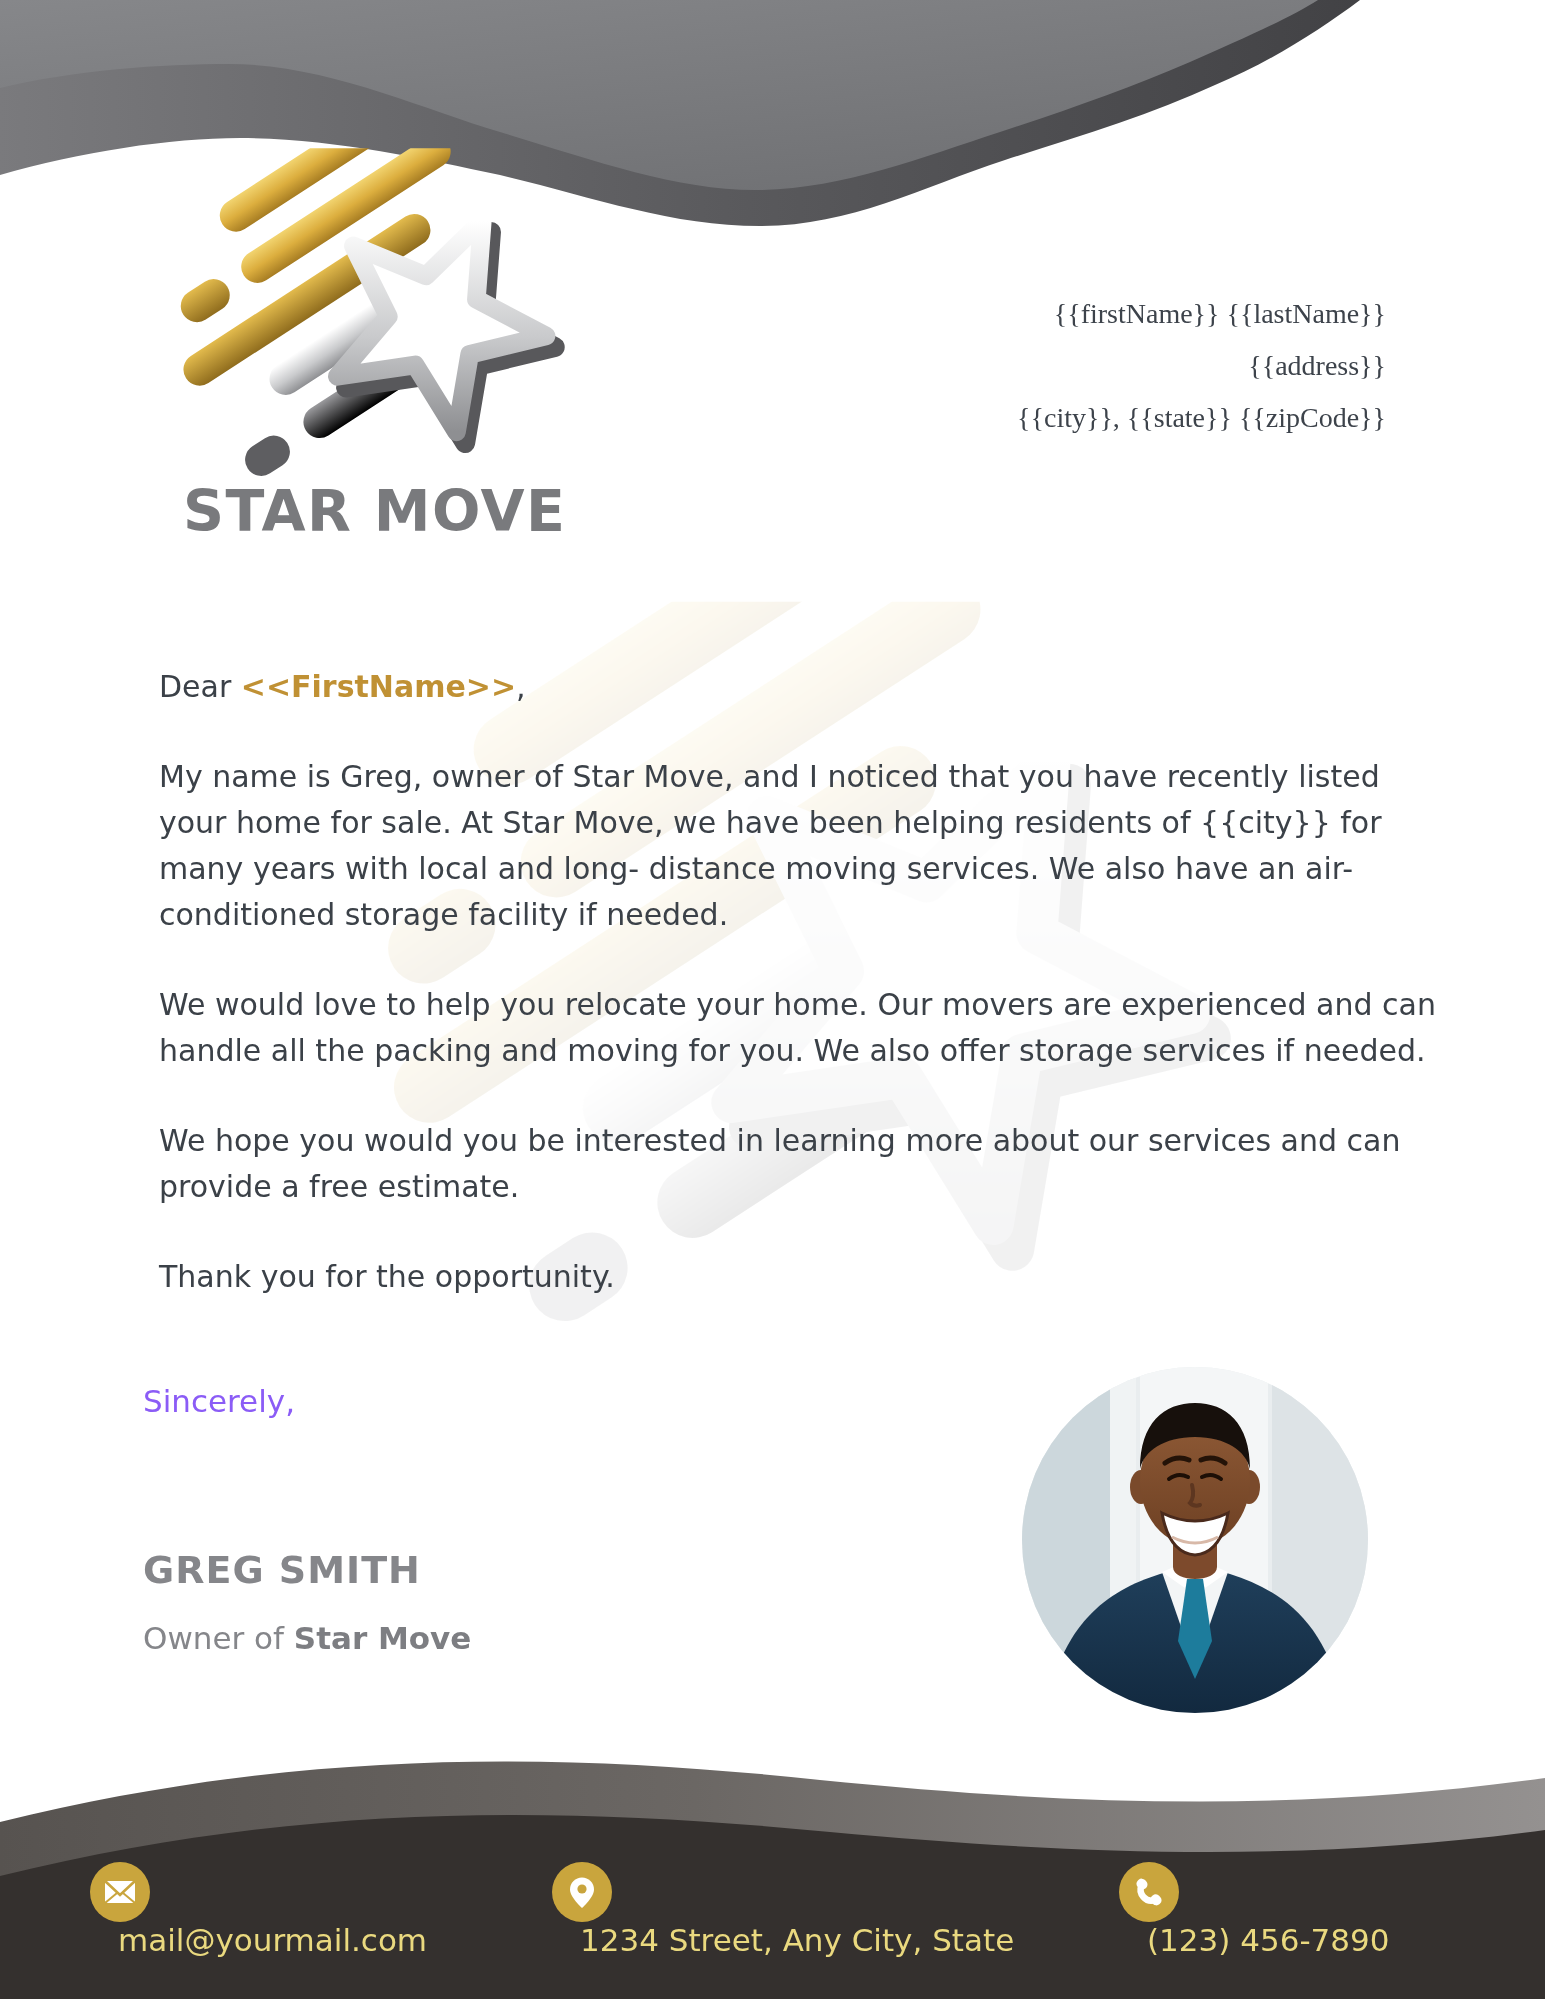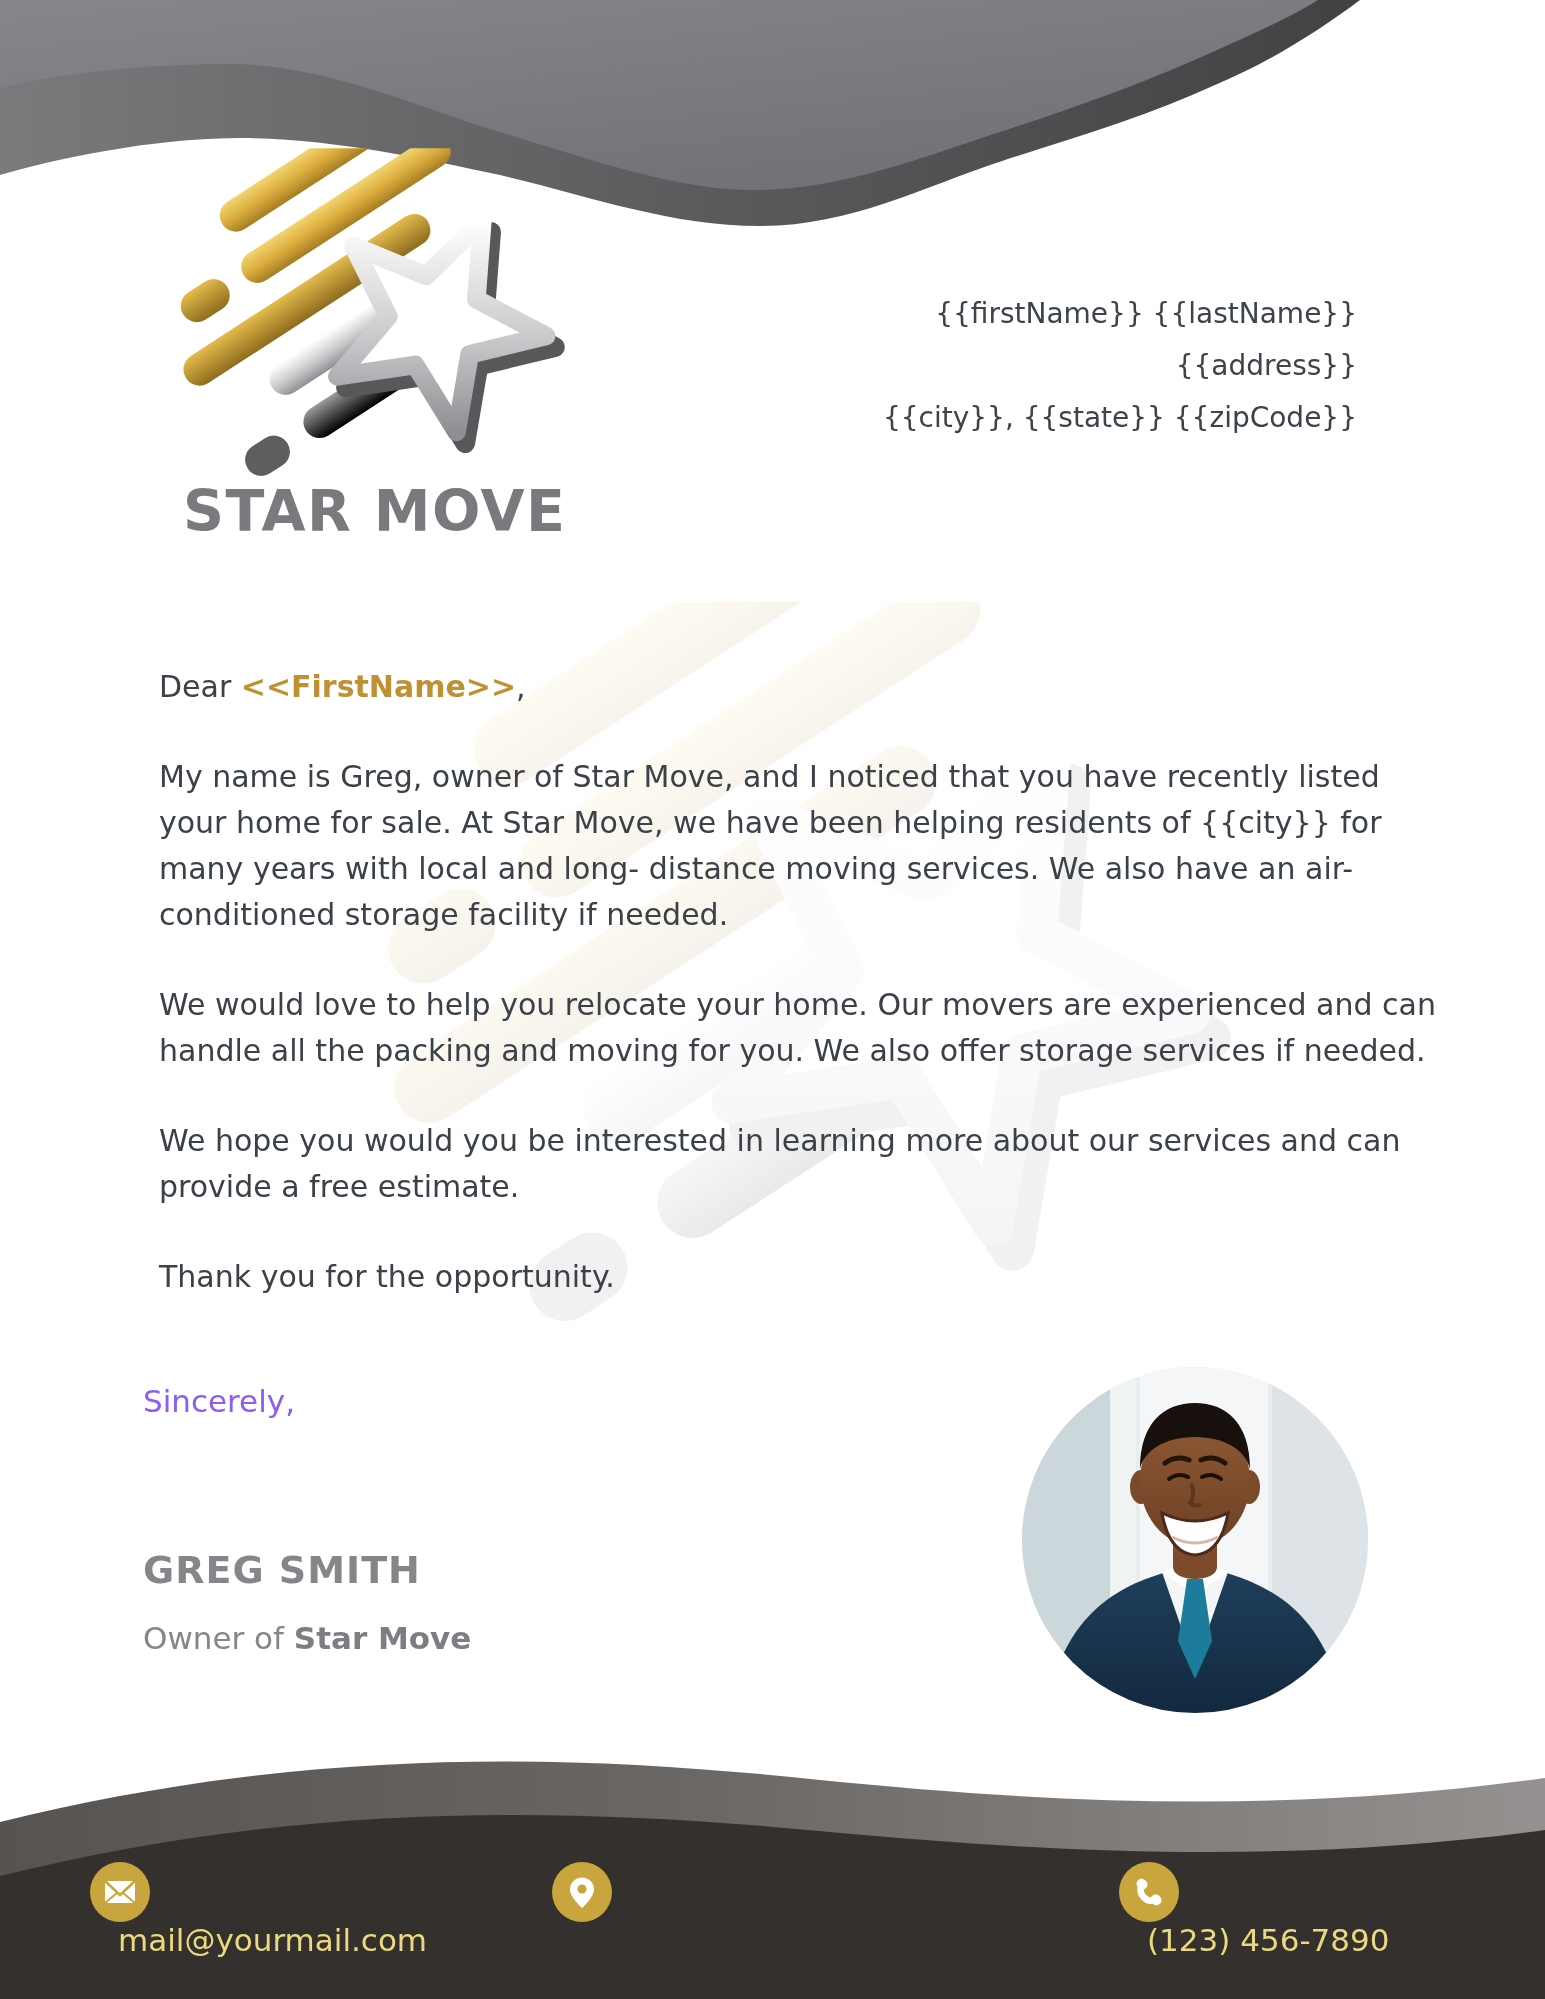--- a/index.html
+++ b/index.html
@@ -1,20 +1,20 @@
 <!DOCTYPE html>
 <html><head>
 <meta charset="utf-8">
 <style>
   html,body{margin:0;padding:0;background:#c7c7c7;}
   #page{position:relative;width:1545px;height:1999px;background:#ffffff;overflow:hidden;
         margin:0 auto;font-family:"DejaVu Sans","Liberation Sans",sans-serif;}
   .abs{position:absolute;}
   
-  #recipient{right:188px;top:288px;text-align:right;font-size:28px;line-height:52px;color:#3d434b;}
+  #recipient{right:159px;top:288px;text-align:right;font-size:28px;line-height:52px;color:#3d434b;font-family:Liberation Serif, serif;}
   #brand-name{left:183px;top:478px;font-size:57px;font-weight:bold;color:#797a7d;letter-spacing:1.5px;}
   
   #letter{left:143px;top:664px;width:1300px;font-size:30px;line-height:46px;color:#3b4148;}
   #letter p{margin:0 0 44px 16px;}
   .salutation-name{color:#c09134;font-weight:bold;}
   #closing{left:143px;top:1383px;font-size:31px;color:#8b5cf6;}
   #sig-name{left:143px;top:1548px;font-size:38px;font-weight:bold;letter-spacing:1px;color:#85868a;}
   #sig-role{left:143px;top:1620px;font-size:31px;color:#85868a;text-align:right;}
   #sig-role b{color:#7d7e82;}
   
@@ -177,20 +177,21 @@
       </div>
       <div class="contact-label">mail@yourmail.com</div>
     </div>
     <div class="contact" id="contact-address">
       <div class="contact-icon">
         <svg width="36" height="36" viewBox="-18 -18 36 36">
           <path d="M0,16 C0,16 -12,5.5 -12,-2.5 A12,12 0 1 1 12,-2.5 C12,5.5 0,16 0,16 Z" fill="#ffffff"></path>
           <circle cx="0" cy="-3" r="4.6" fill="#c9a53d"></circle>
         </svg>
       </div>
+      <div class="contact-label">1234 Street, Any City, State</div>
     </div>
     <div class="contact" id="contact-phone">
       <div class="contact-icon">
         <svg width="36" height="36" viewBox="-18 -18 36 36">
           <g transform="rotate(-42)">
             <rect x="-5" y="-16" width="10" height="11" rx="4.5" fill="#ffffff"></rect>
             <rect x="-5" y="5" width="10" height="11" rx="4.5" fill="#ffffff"></rect>
             <path d="M-1,-10 a11,11 0 0 0 0,20" fill="none" stroke="#ffffff" stroke-width="6.5"></path>
           </g>
         </svg>

